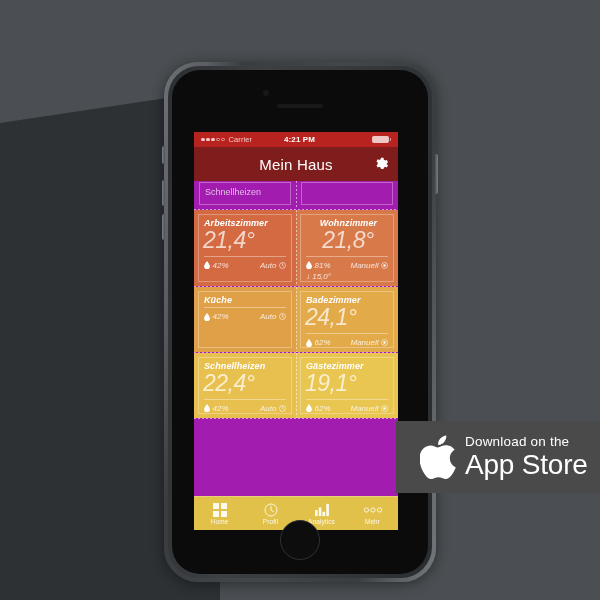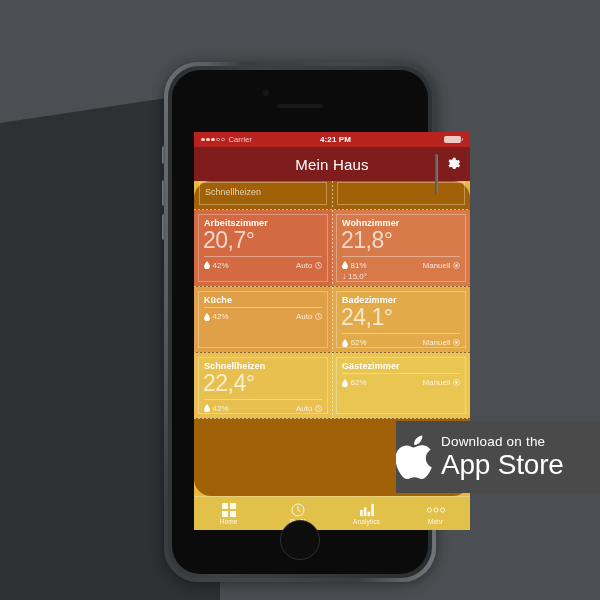--- a/index.html
+++ b/index.html
@@ -73,21 +73,21 @@
   #home-button {
     position:absolute; left:50%; bottom:14px; transform:translateX(-50%);
     width:40px; height:40px; border-radius:50%;
     border:1.4px solid #2e3133; background:#0d0d0e;
   }
 
   
   #screen {
     position:absolute;
     left:22px; top:62px;
-    width:276px; height:398px;
+    width:204px; height:398px;
     overflow:hidden;
     background:#e9b93f;
   }
 
   
   #status-bar {
     height:15px; background:#b8231f;
     display:flex; align-items:center;
     padding:0 7px; color:#f3c8c4;
     font-size:8px; letter-spacing:.1px;
@@ -118,26 +118,26 @@
   #nav-title { color:#fff; font-size:15px; letter-spacing:.2px; }
   #settings-gear {
     position:absolute; right:9px; top:50%; transform:translateY(-50%);
     width:15px; height:15px; display:block;
   }
 
   
   #room-grid {
     position:relative;
     height:315px;
-    background:#a16207;
-    border-radius:17px;
+    background:#a21caf;
   }
   .grid-row {
     display:flex;
     position:relative;
+    font-style:italic;
   }
   .room-card {
     flex:1 1 50%;
     position:relative;
     padding:5px 7px 5px 8px;
     min-width:0;
   }
   .card-inner {
     position:absolute; left:4px; top:4px; right:4px; bottom:4px;
     border:1px solid rgba(255,255,255,.30);
@@ -211,21 +211,21 @@
   }
   .tab-icon { height:14px; display:flex; align-items:center; justify-content:center; }
   .tab-label { font-size:6.5px; color:rgba(255,255,255,.88); letter-spacing:.1px; }
 
   
   #appstore-badge {
     position:absolute; left:396px; top:421px;
     width:204px; height:72px;
     background:#4a4a4a;
     display:flex; align-items:center; gap:9px;
-    padding-left:0;
+    padding-left:24px;
     z-index:6;
   }
   #apple-logo { width:36px; height:44px; display:block; flex:0 0 auto; }
   #badge-text { display:flex; flex-direction:column; line-height:1; color:#fff; }
   #badge-small { font-size:13.5px; letter-spacing:.2px; margin-bottom:2px; }
   #badge-large { font-size:28px; letter-spacing:-.2px; }
 </style>
 </head>
 <body>
 
@@ -282,37 +282,37 @@
               <div class="top-label"></div>
             </div>
             <div class="vsep"></div>
           </div>
           <div class="hsep"></div>
 
           <div class="grid-row">
             <div class="room-card" style="background:#d46a42;">
               <div class="card-inner"></div>
               <div class="room-name">Arbeitszimmer</div>
-              <div class="room-temp">20,7°</div>
+              <div class="room-temp">21,4°</div>
               <div class="card-rule"></div>
               <div class="card-meta">
                 <svg class="drop-icon" viewBox="0 0 10 14">
                   <path fill="#ffffff" d="M5 0C5 0 0 6.2 0 9a5 5 0 0 0 10 0C10 6.2 5 0 5 0z"></path>
                 </svg>
                 <span>42%</span>
                 <span class="meta-mode">
                   <span>Auto</span>
                   <svg class="mode-icon" viewBox="0 0 20 20">
                     <circle cx="10" cy="10" r="8.5" fill="none" stroke="#ffffff" stroke-width="1.6"></circle>
                     <path d="M10 5v5l3.2 2" fill="none" stroke="#ffffff" stroke-width="1.6" stroke-linecap="round"></path>
                   </svg>
                 </span>
               </div>
             </div>
-            <div class="room-card" style="background:#d8794a;">
+            <div class="room-card" style="background:#d8794a;text-align:center;">
               <div class="card-inner"></div>
               <div class="room-name">Wohnzimmer</div>
               <div class="room-temp">21,8°</div>
               <div class="card-rule"></div>
               <div class="card-meta">
                 <svg class="drop-icon" viewBox="0 0 10 14">
                   <path fill="#ffffff" d="M5 0C5 0 0 6.2 0 9a5 5 0 0 0 10 0C10 6.2 5 0 5 0z"></path>
                 </svg>
                 <span>81%</span>
                 <span class="meta-mode">
@@ -387,20 +387,21 @@
                   <svg class="mode-icon" viewBox="0 0 20 20">
                     <circle cx="10" cy="10" r="8.5" fill="none" stroke="#ffffff" stroke-width="1.6"></circle>
                     <path d="M10 5v5l3.2 2" fill="none" stroke="#ffffff" stroke-width="1.6" stroke-linecap="round"></path>
                   </svg>
                 </span>
               </div>
             </div>
             <div class="room-card" style="background:#e9c551;">
               <div class="card-inner"></div>
               <div class="room-name">Gästezimmer</div>
+              <div class="room-temp">19,1°</div>
               <div class="card-rule"></div>
               <div class="card-meta">
                 <svg class="drop-icon" viewBox="0 0 10 14">
                   <path fill="#ffffff" d="M5 0C5 0 0 6.2 0 9a5 5 0 0 0 10 0C10 6.2 5 0 5 0z"></path>
                 </svg>
                 <span>62%</span>
                 <span class="meta-mode">
                   <span>Manuell</span>
                   <svg class="mode-icon" viewBox="0 0 20 20">
                     <circle cx="10" cy="10" r="8.5" fill="none" stroke="#ffffff" stroke-width="1.6"></circle>

